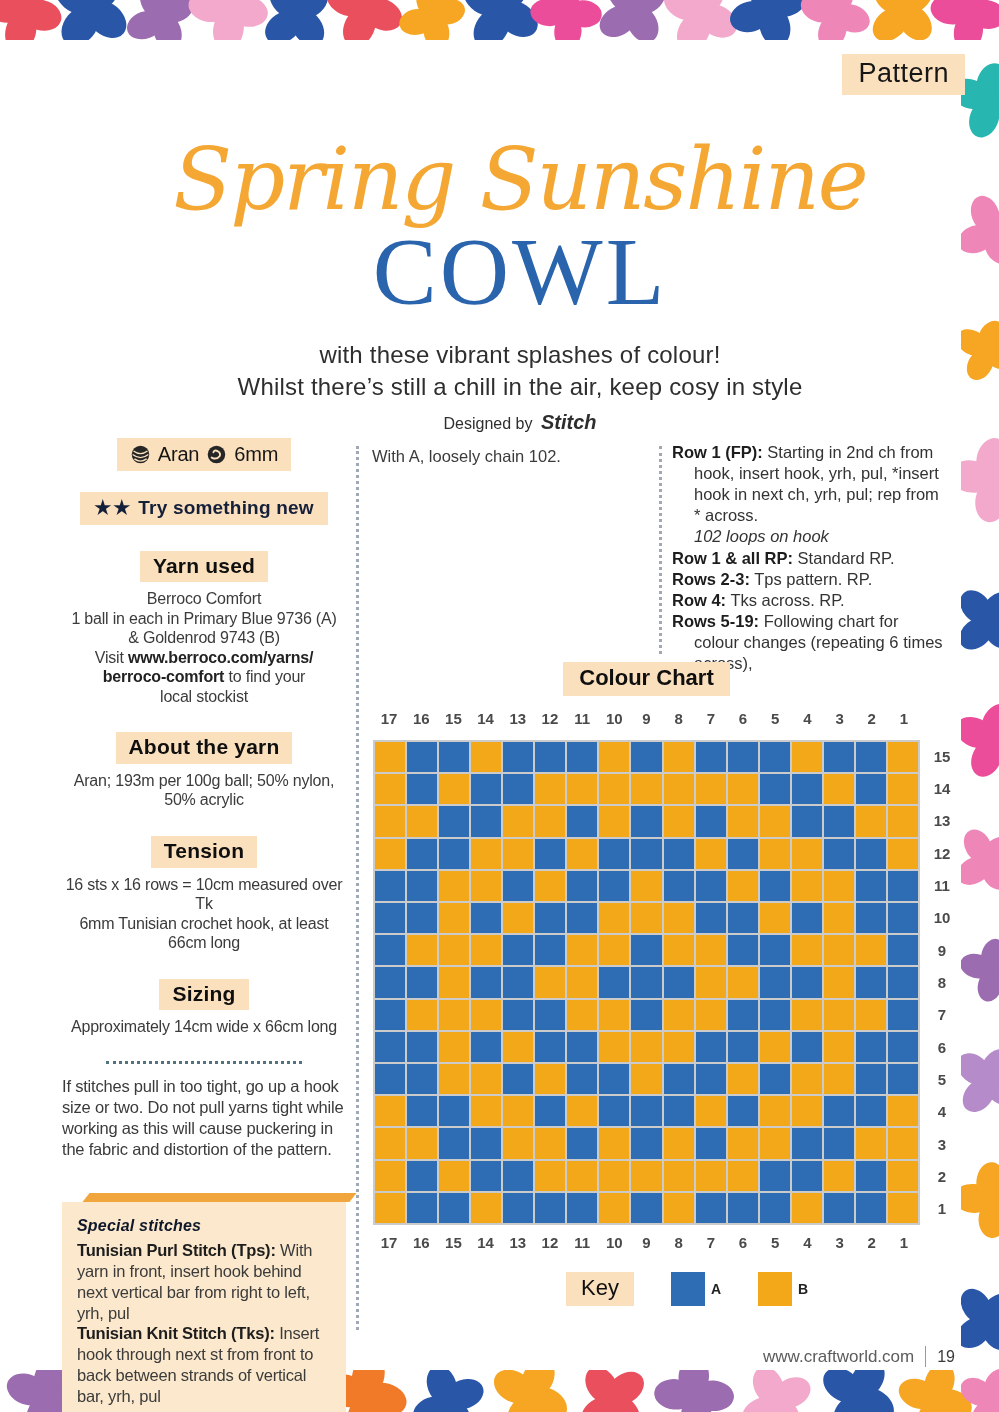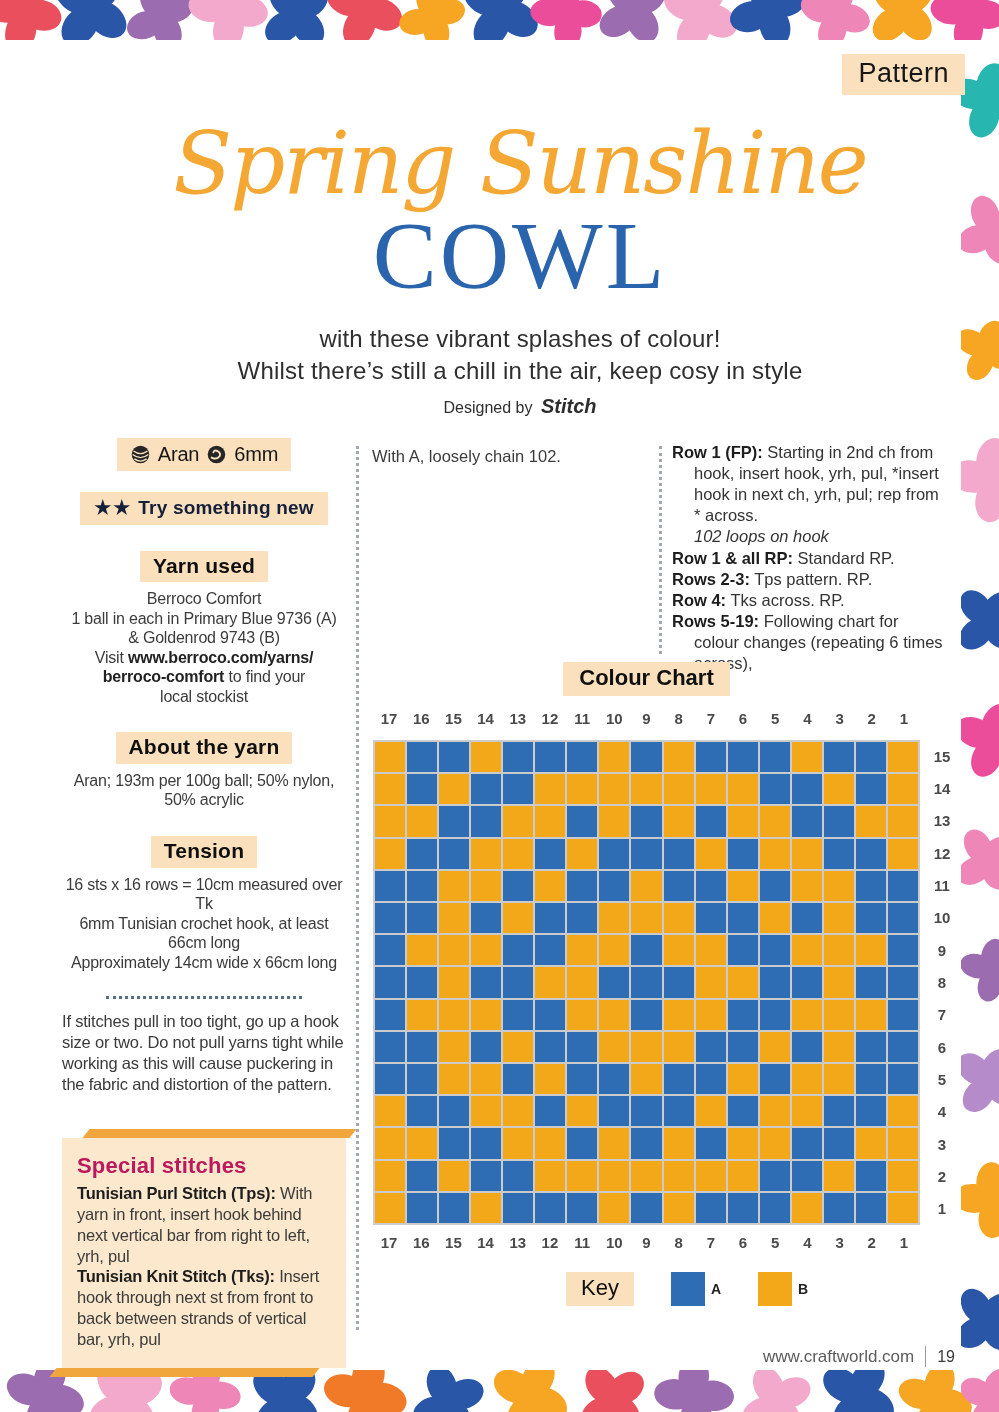--- a/index.html
+++ b/index.html
@@ -13,21 +13,21 @@
   .border-strip { position:absolute; }
   .border-top { top:0; left:0; width:999px; height:40px; }
   .border-bottom { bottom:0; left:0; width:999px; height:42px; }
   .border-right { top:40px; right:0; width:38px; height:1372px; }
   
   .pattern-tag {
     position:absolute; top:54px; right:34px; background:#FBE0BE;
     padding:4px 16px 6px; font-size:27px; color:#161616; letter-spacing:.5px;
   }
   
-  .title-block { position:absolute; top:118px; left:40px; width:960px; text-align:center; }
+  .title-block { position:absolute; top:134px; left:40px; width:960px; text-align:center; }
   .title-script {
     font-family:"DejaVu Serif", serif; font-style:italic; font-weight:400;
     font-size:86px; color:#F5A733; line-height:1.05; letter-spacing:-2px;
   }
   .title-caps {
     font-family:"Liberation Serif", serif; font-weight:400;
     font-size:96px; color:#2A64AD; line-height:.95; letter-spacing:3px; margin-top:2px;
   }
   .subtitle { margin-top:22px; font-size:24px; color:#2e2e2e; line-height:1.32; letter-spacing:.2px; }
   .designed { margin-top:8px; font-size:16px; color:#2e2e2e; }
@@ -64,21 +64,21 @@
     padding:14px 12px 18px 15px; font-size:16.5px; line-height:1.26;
   }
   .special-box::before {
     content:""; position:absolute; top:-9px; left:24px; right:-7px; height:9px;
     background:#F0A63C; transform:skewX(-38deg);
   }
   .special-box::after {
     content:""; position:absolute; bottom:-9px; left:-9px; right:30px; height:9px;
     background:#F0A63C; transform:skewX(-38deg);
   }
-  .special-heading { font-size:22px; font-weight:bold; color:#be185d; margin-bottom:4px; letter-spacing:.2px; }
+  .special-heading { font-size:16px; font-weight:bold; color:#0f172a; margin-bottom:4px; letter-spacing:.2px;font-style:italic; }
   .ss-label { font-weight:bold; color:#1d1d1d; }
   
   .start-heading { display:flex; align-items:center; gap:9px; margin:26px 0 24px;
                    font-size:27px; font-weight:400; color:#161616; letter-spacing:.3px; }
   
   .row-line { padding-left:22px; text-indent:-22px; }
   .row-line b { color:#1d1d1d; }
   .row-note { padding-left:22px; font-style:italic; }
   
   .chart-heading-wrap { position:absolute; left:373px; top:662px; width:547px; text-align:center; }
@@ -217,20 +217,21 @@
     </div>
 
     <h3 class="sec-heading"><span class="hl">About the yarn</span></h3>
     <div class="sec-text">Aran; 193m per 100g ball; 50% nylon, 50% acrylic</div>
 
     <h3 class="sec-heading"><span class="hl">Tension</span></h3>
     <div class="sec-text">16 sts x 16 rows = 10cm measured over Tk</div>
 
     <div class="sec-text">6mm Tunisian crochet hook, at least 66cm long</div>
 
+    <h3 class="sec-heading"><span class="hl">Sizing</span></h3>
     <div class="sec-text">Approximately 14cm wide x 66cm long</div>
 
     <div class="dotted-sep"></div>
     <div class="note-text">If stitches pull in too tight, go up a hook size or two. Do not pull yarns tight while working as this will cause puckering in the fabric and distortion of the pattern.</div>
 
     <div class="special-box">
       <div class="special-heading">Special stitches</div>
       <div><span class="ss-label">Tunisian Purl Stitch (Tps):</span><span> With yarn in front, insert hook behind next vertical bar from right to left, yrh, pul</span></div>
       <div><span class="ss-label">Tunisian Knit Stitch (Tks):</span><span> Insert hook through next st from front to back between strands of vertical bar, yrh, pul</span></div>
     </div>

